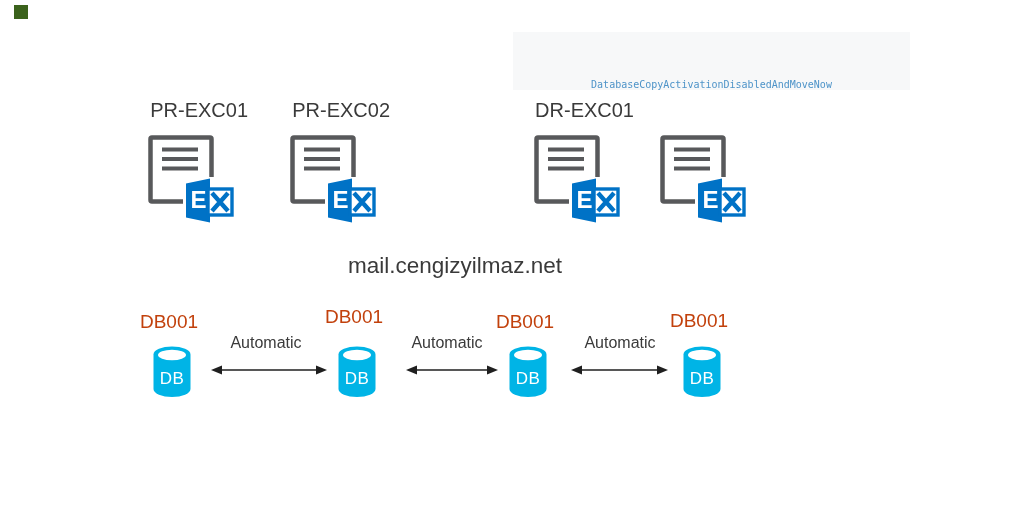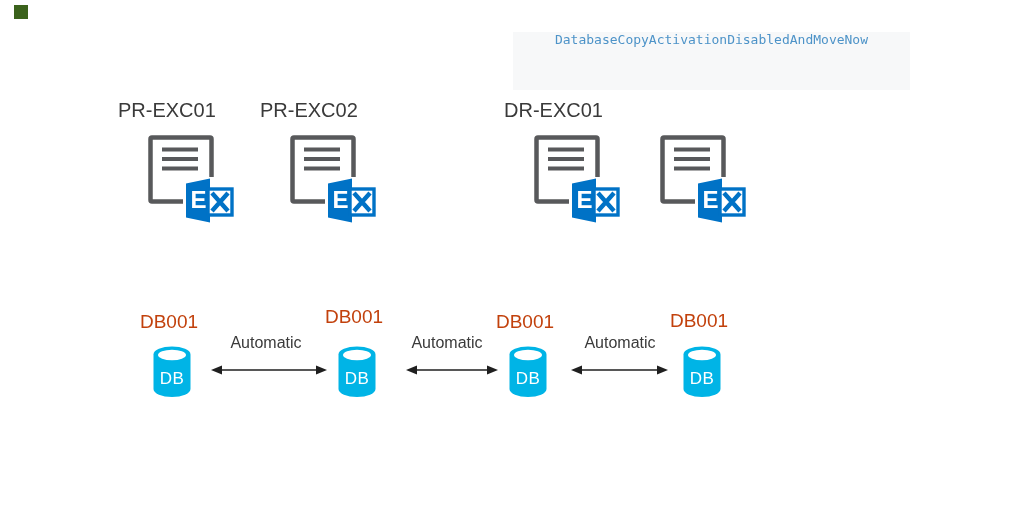--- a/index.html
+++ b/index.html
@@ -4,25 +4,25 @@
 <style>
   html,body{margin:0;padding:0;background:#fff;}
   #canvas{
     position:relative;width:1024px;height:505px;background:#fff;overflow:hidden;
     font-family:"Liberation Sans",sans-serif;color:var(--text-dark);
   }
   .marker{position:absolute;left:14px;top:5px;width:14px;height:14px;background:var(--marker-green);}
   .banner{
     position:absolute;left:513px;top:32px;width:397px;height:58px;
     background:var(--banner-bg);color:var(--banner-text);
-    font-family:"DejaVu Sans Mono",monospace;font-size:13px;
-    display:flex;align-items:flex-start;justify-content:center;white-space:nowrap;
+    font-family:"DejaVu Sans Mono",monospace;font-size:10px;
+    display:flex;align-items:flex-end;justify-content:center;white-space:nowrap;
   }
   .server{position:absolute;top:99px;width:130px;height:125px;}
-  .server-label{width:130px;text-align:left;font-size:20px;line-height:22px;color:var(--text-dark);}
+  .server-label{width:130px;text-align:right;font-size:20px;line-height:22px;color:var(--text-dark);}
   .server-icon{position:absolute;left:30px;top:36px;}
   .domain-label{
     position:absolute;left:330px;top:253px;width:250px;text-align:center;
     font-size:22.5px;color:var(--text-dark);
   }
   .db{position:absolute;top:304px;width:80px;height:100px;}
   .db-label{position:relative;left:-3px;width:80px;text-align:center;font-size:19px;color:#c2410c;}
   .db-icon{position:absolute;left:20px;top:41px;}
   .auto-label{position:absolute;top:334px;width:120px;text-align:center;font-size:16px;color:var(--text-dark);}
   .arrow{position:absolute;top:362px;}
@@ -99,20 +99,21 @@
           <line x1="14" y1="33.5" x2="50" y2="33.5"></line>
       </g>
       <rect x="35" y="42" width="51" height="46" fill="#fff"></rect>
       <polygon points="38,48.5 62,43.5 62,87.5 38,82.5" style="fill:var(--exchange-blue)"></polygon>
       <text x="50.5" y="73" text-anchor="middle" font-size="24" font-weight="bold" style="fill:#fff">E</text>
       <rect x="60" y="54" width="24" height="26" style="fill:#fff;stroke:var(--exchange-blue)" stroke-width="3.4"></rect>
       <path d="M64,58 L80,76 M80,58 L64,76" style="stroke:var(--exchange-blue)" stroke-width="4.4" fill="none"></path>
     </svg>
   </div>
 
+  <div class="domain-label">mail.cengizyilmaz.net</div>
 
   <div class="db" style="left:132px">
     <div class="db-label" style="margin-top:7px">DB001</div>
     <svg class="db-icon" width="40" height="53" viewBox="0 0 40 53">
       <path d="M1.5,9.5 A18.5,8 0 0 1 38.5,9.5 L38.5,44 A18.5,8 0 0 1 1.5,44 Z" style="fill:var(--db-cyan)"></path>
       <ellipse cx="20" cy="10" rx="14" ry="5.2" fill="#fff"></ellipse>
       <text x="20" y="38.5" text-anchor="middle" font-size="17" letter-spacing="0.5" style="fill:#fff">DB</text>
     </svg>
   </div>
 

